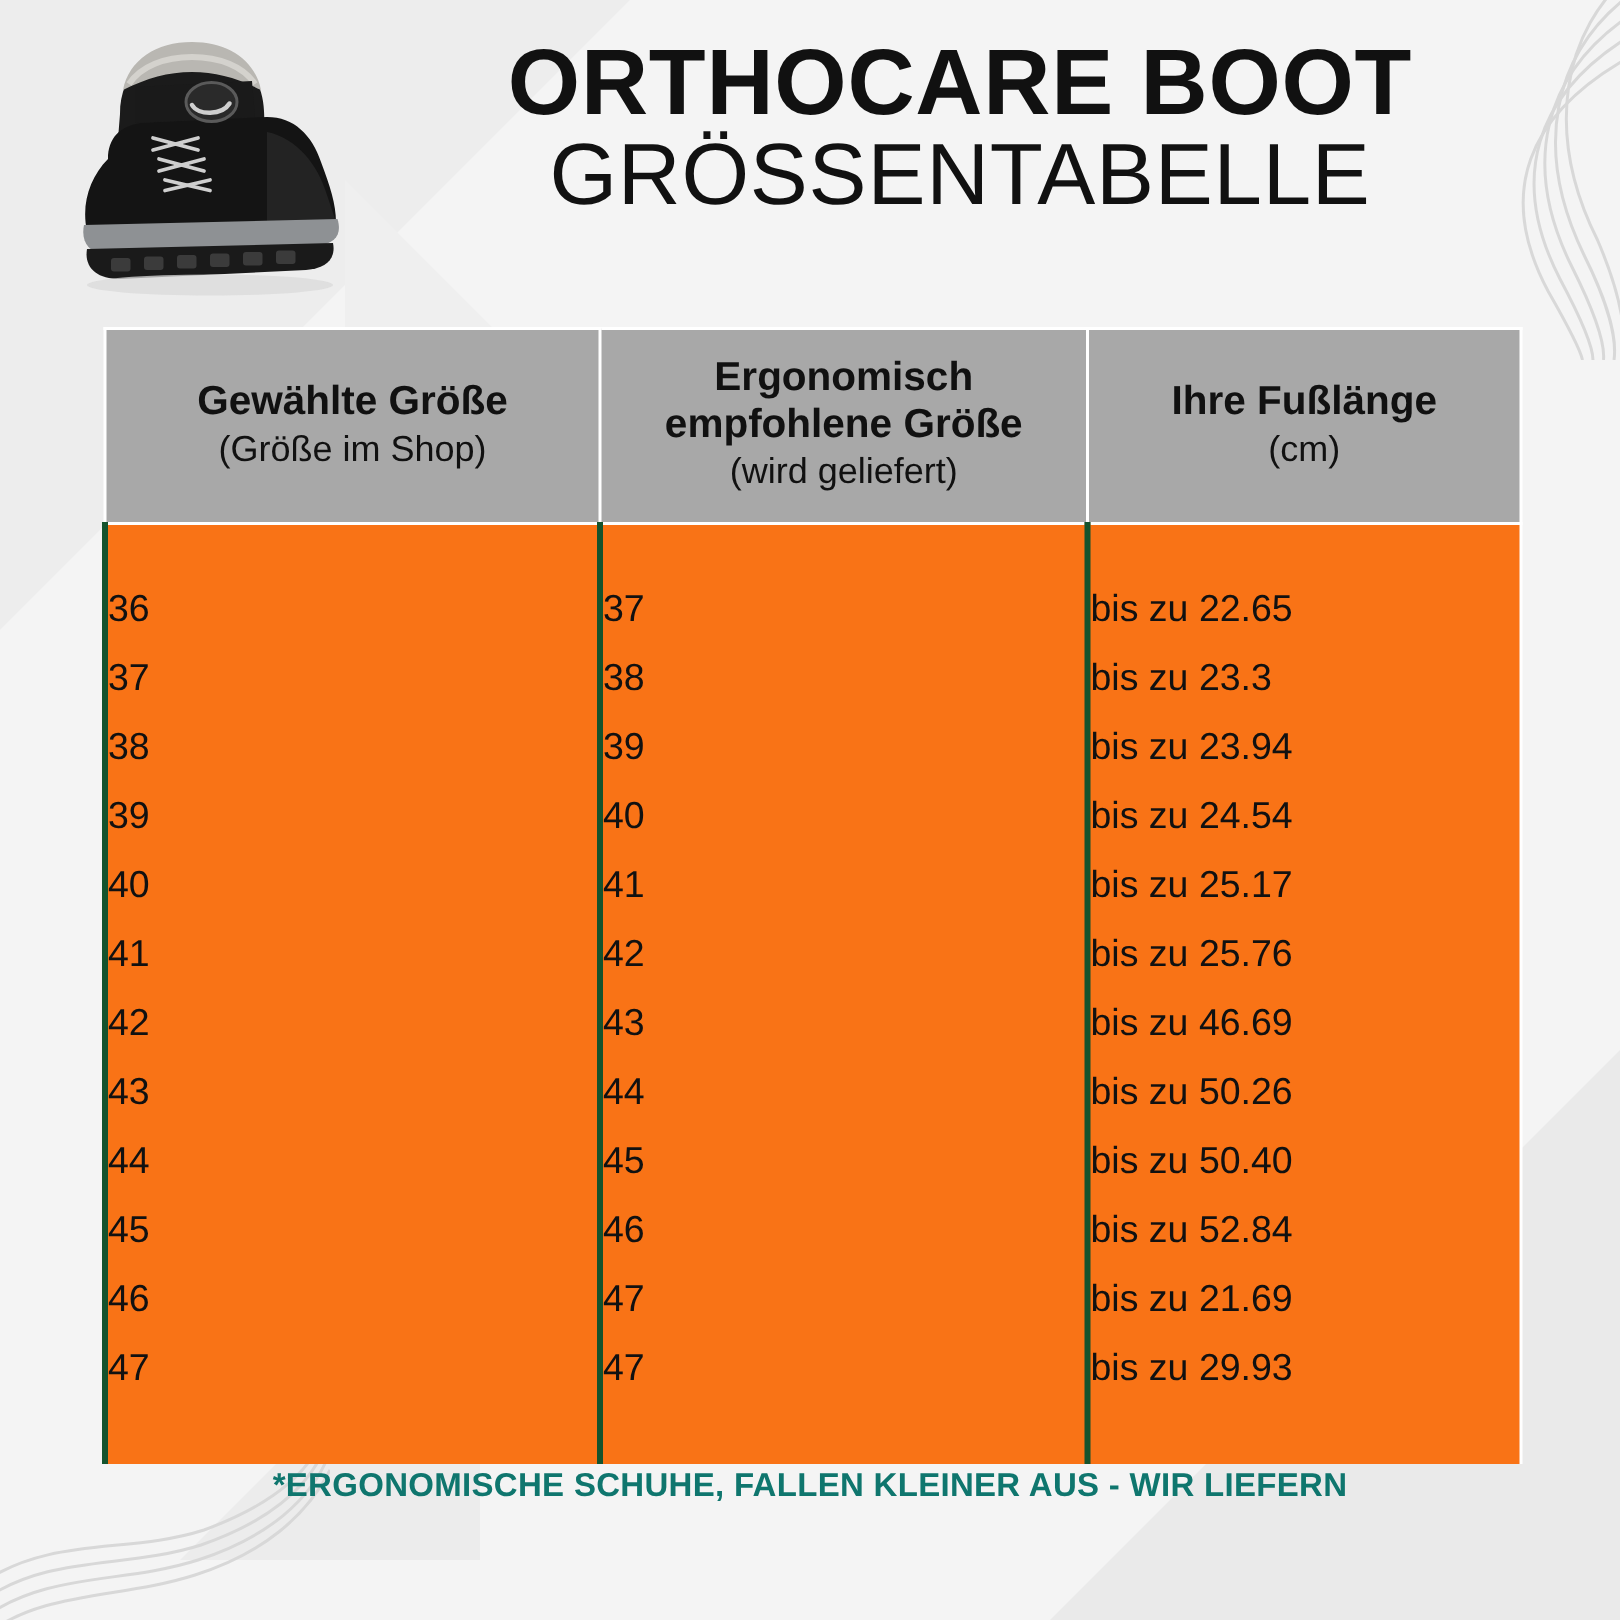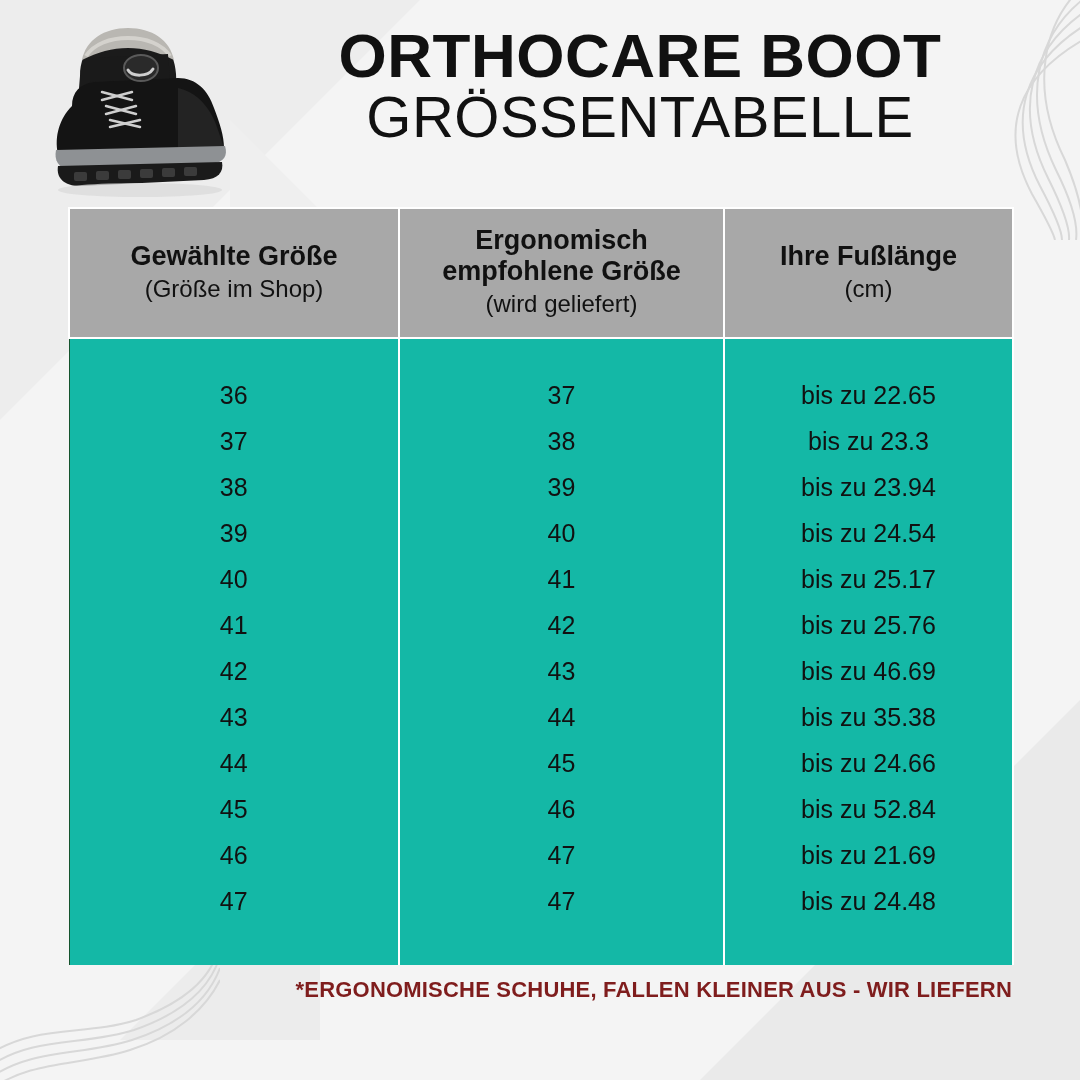--- a/index.html
+++ b/index.html
@@ -90,44 +90,43 @@
     position: absolute;
     top: 14px;
     left: 28px;
     width: 205px;
     height: 185px;
   }
 
   
   .table {
     position: absolute;
-    top: 207px;
+    top: 218px;
     left: 68px;
     width: 944px;
     border-collapse: collapse;
     table-layout: fixed;
   }
   .table col.c1 { width: 330px; }
   .table col.c2 { width: 325px; }
   .table col.c3 { width: 289px; }
 
   .table th {
     background: #a8a8a8;
     color: #111111;
     border: 2px solid #ffffff;
     padding: 16px 8px 18px 8px;
     vertical-align: middle;
     height: 86px;
   }
   .table td {
-    background: #14b8a6;
+    background: #f97316;
     color: #111111;
-    border-left: 1px solid #14532d;
+    border-left: 4px solid #14532d;
     border-right: 2px solid #ffffff;
-    text-align: center;
     font-size: 25px;
     height: 46px;
     padding: 0;
   }
   .table tr.spacer-top td { height: 34px; }
   .table tr.spacer-bottom td { height: 40px; }
 
   .th-main {
     display: block;
     font-size: 27px;
@@ -141,22 +140,22 @@
     line-height: 1.2;
     margin-top: 3px;
   }
 
   
   .footnote {
     position: absolute;
     top: 975px;
     left: 68px;
     width: 944px;
-    text-align: right;
-    color: #7f1d1d;
+    text-align: center;
+    color: #0f766e;
   }
   .footnote-line {
     font-size: 22px;
     font-weight: bold;
     letter-spacing: 0.2px;
     line-height: 1.35;
   }
 </style>
 </head>
 <body>
@@ -294,41 +293,41 @@
         <td>bis zu 25.76</td>
       </tr>
       <tr>
         <td>42</td>
         <td>43</td>
         <td>bis zu 46.69</td>
       </tr>
       <tr>
         <td>43</td>
         <td>44</td>
-        <td>bis zu 35.38</td>
+        <td>bis zu 50.26</td>
       </tr>
       <tr>
         <td>44</td>
         <td>45</td>
-        <td>bis zu 24.66</td>
+        <td>bis zu 50.40</td>
       </tr>
       <tr>
         <td>45</td>
         <td>46</td>
         <td>bis zu 52.84</td>
       </tr>
       <tr>
         <td>46</td>
         <td>47</td>
         <td>bis zu 21.69</td>
       </tr>
       <tr>
         <td>47</td>
         <td>47</td>
-        <td>bis zu 24.48</td>
+        <td>bis zu 29.93</td>
       </tr>
 
       <tr class="spacer-bottom">
         <td></td>
           <td></td>
           <td></td>
       </tr>
     </tbody>
   </table>
 

